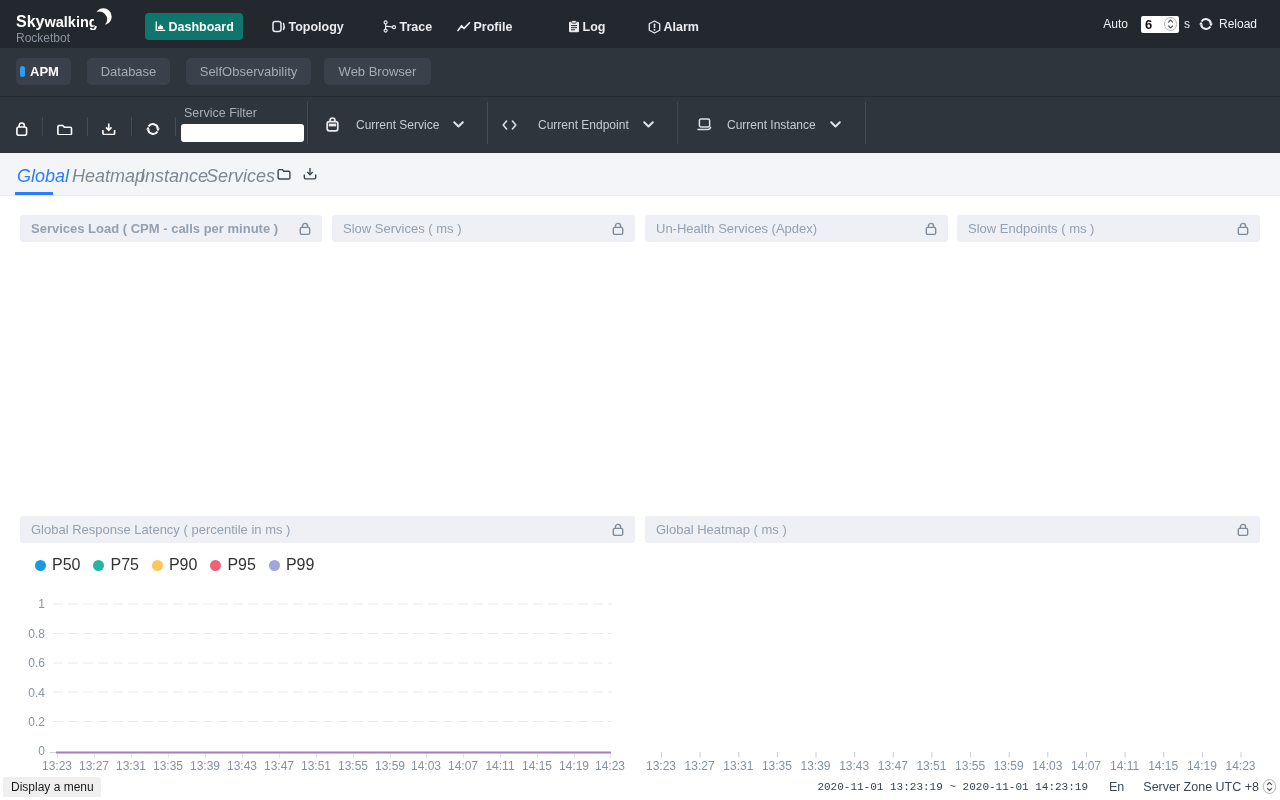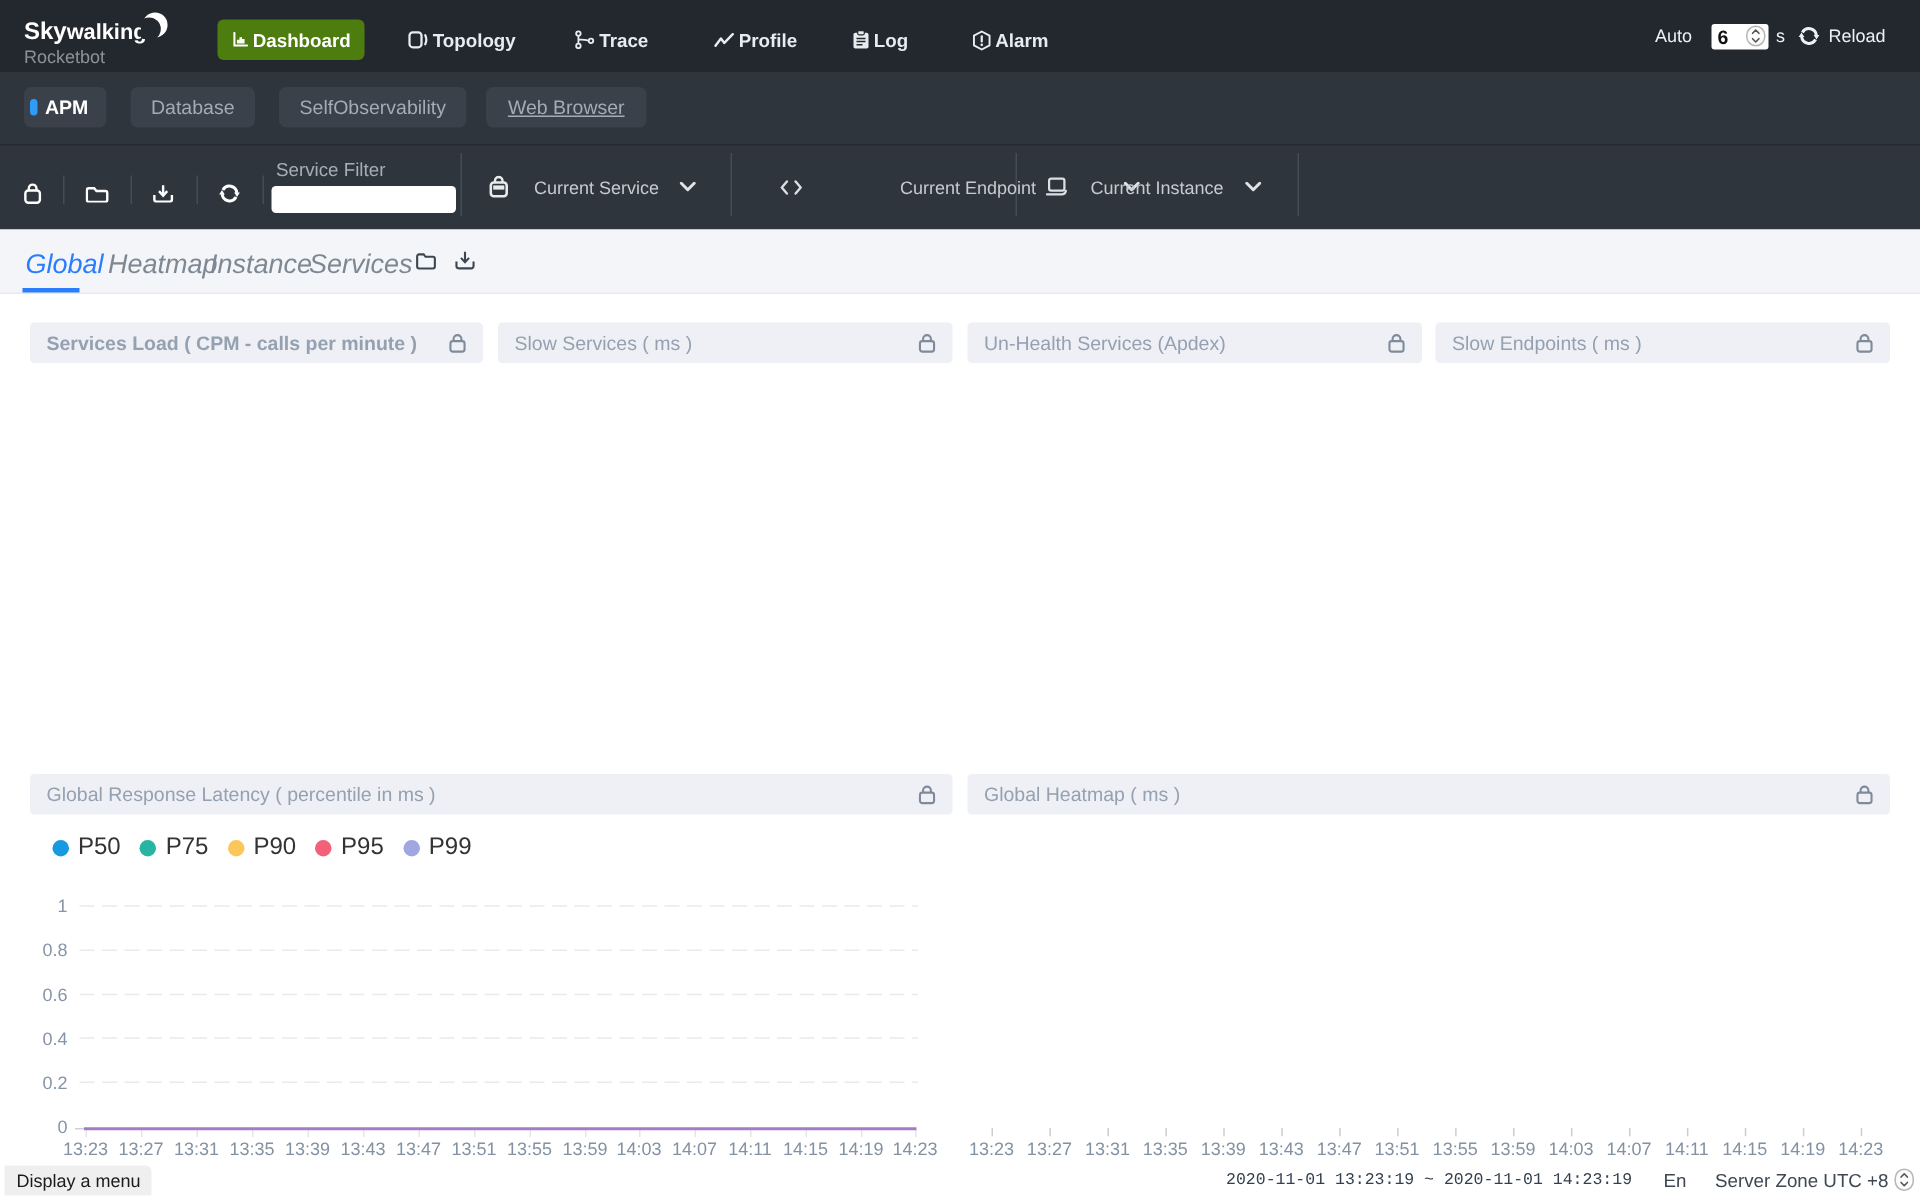--- a/index.html
+++ b/index.html
@@ -9,21 +9,21 @@
 
   
   #topbar { position:absolute; left:0; top:0; width:1280px; height:48px; background:#23282f; }
   #logo { position:absolute; left:16px; top:0; width:120px; height:48px; }
   #logo .line1 { position:absolute; left:0; top:13.5px; line-height:1; font-size:16px; font-weight:bold; color:#fff; white-space:nowrap; }
   #logo .line1 .wk { font-size:14.5px; }
   #logo .line2 { position:absolute; left:0; top:31.5px; line-height:1; font-size:12px; color:#8a939d; }
   #logo svg.moon { position:absolute; left:78px; top:8px; }
   .nav { position:absolute; top:13px; height:27px; display:flex; align-items:center; color:#e9ebee; font-size:12.5px; font-weight:bold; }
   .nav svg { margin-right:2.5px; }
-  .nav.active { background:#4d7c0f; border-radius:4px; color:#fff; }
+  .nav.active { background:#0f766e; border-radius:4px; color:#fff; }
   #autoarea { position:absolute; right:23px; top:0; height:48px; display:flex; align-items:center; color:#eef0f2; font-size:12px; }
   #numinput { width:38px; height:17px; background:#fff; border-radius:2px; position:relative; margin:0 5px 0 13px; }
   #numinput .val { position:absolute; left:4px; top:1px; color:#111; font-size:13px; font-weight:bold; }
   #numinput .spin { position:absolute; right:2px; top:1.5px; width:13px; height:14px; border:1px solid #b6b6b6; border-radius:7px; background:#fcfcfc; }
 
   
   #bar2 { position:absolute; left:0; top:48px; width:1280px; height:48px; background:#2f353c; }
   .chip { position:absolute; top:10px; height:27px; background:#3a414a; border-radius:5px; display:flex; align-items:center; justify-content:center; color:#a3abb5; font-size:13px; }
   .chip.active { color:#fff; font-weight:bold; }
   .bluepill { width:4.5px; height:10.5px; border-radius:2.5px; background:#2d9cf4; }
@@ -84,21 +84,21 @@
   </div>
   <div class="nav" style="left:383px;">
     <svg width="14" height="13" viewBox="0 0 14 13">
         <circle cx="2.6" cy="2.4" r="1.5" stroke="#e9ebee" stroke-width="1.2" fill="none"></circle>
         <circle cx="2.6" cy="10.6" r="1.5" stroke="#e9ebee" stroke-width="1.2" fill="none"></circle>
         <circle cx="11" cy="7.2" r="1.5" stroke="#e9ebee" stroke-width="1.2" fill="none"></circle>
         <path d="M2.6 3.9 v5.2 M2.6 6.5 q3.5 -0.3 6.9 0.6" stroke="#e9ebee" stroke-width="1.2" fill="none"></path>
       </svg>
     Trace
   </div>
-  <div class="nav" style="left:476px;">
+  <div class="nav" style="left:457px;">
     <svg width="14" height="12" viewBox="0 0 14 12">
         <path d="M1 9.5 L4.6 4.7 L6.9 7.6 L12.5 1.8" stroke="#e9ebee" stroke-width="1.6" fill="none" stroke-linecap="round" stroke-linejoin="round"></path>
       </svg>
     Profile
   </div>
   <div class="nav" style="left:568px;">
     <svg width="12" height="13" viewBox="0 0 12 13">
         <rect x="1" y="1.8" width="10" height="10.5" rx="1.2" fill="#e9ebee"></rect>
         <rect x="3.8" y="0.4" width="4.4" height="2.8" rx="0.8" fill="#e9ebee" stroke="#23282f" stroke-width="0.8"></rect>
         <path d="M3 5.6 h6 M3 7.7 h6 M3 9.8 h4" stroke="#23282f" stroke-width="1"></path>
@@ -133,21 +133,21 @@
       <path d="M4.9 7.6 L1.1 7.6 L3 4.7 Z" fill="#eef0f2"></path>
     </svg>
     <span>Reload</span>
   </div>
 </div>
 
 <div id="bar2">
   <div class="chip active" style="left:16px; width:55px; justify-content:flex-start; padding-left:4px;"><span class="bluepill" style="margin-right:5.5px;"></span>APM</div>
   <div class="chip" style="left:87px; width:83px;">Database</div>
   <div class="chip" style="left:186px; width:125px;">SelfObservability</div>
-  <div class="chip" style="left:324px; width:107px;text-decoration:underline;">Web Browser</div>
+  <div class="chip" style="left:324px; width:107px;">Web Browser</div>
 </div>
 
 <div id="bar3">
   <svg class="abs" style="left:16px; top:25px;" width="11.5" height="14" viewBox="0 0 11.5 14">
       <path d="M3.2 5 V3.6 a2.55 2.55 0 0 1 5.1 0 V5" stroke="#fff" stroke-width="1.6" fill="none"></path>
       <rect x="0.9" y="5" width="9.7" height="8.2" rx="2" stroke="#fff" stroke-width="1.6" fill="none"></rect>
     </svg>
   <div class="vdiv" style="left:42px;"></div>
   <svg class="abs" style="left:56.5px; top:26.5px;" width="16" height="11.5" viewBox="0 0 16 11.5">
       <path d="M0.9 2.8 a1.3 1.3 0 0 1 1.3 -1.3 h3.6 l1.5 1.8 h5.9 a1.3 1.3 0 0 1 1.3 1.3 v4.8 a1.3 1.3 0 0 1 -1.3 1.3 H2.2 a1.3 1.3 0 0 1 -1.3 -1.3 Z" stroke="#fff" stroke-width="1.6" fill="none"></path>
@@ -178,21 +178,21 @@
   <svg width="13" height="15" viewBox="0 0 13 15" style="margin-right:17px;">
       <path d="M4 4.6 V3.5 a2.5 2.5 0 0 1 5 0 V4.6" stroke="#e8ebee" stroke-width="1.6" fill="none"></path>
       <rect x="1.2" y="4.6" width="10.6" height="9.2" rx="2" stroke="#e8ebee" stroke-width="1.7" fill="none"></rect>
       <rect x="2.8" y="6.6" width="7.4" height="2.8" fill="#e8ebee"></rect>
     </svg>
   <span>Current Service</span>
   <svg width="11" height="7" viewBox="0 0 11 7" style="margin-left:14px;">
       <path d="M1.2 1.2 L5.5 5.5 L9.8 1.2" stroke="#dfe3e8" stroke-width="2" fill="none" stroke-linecap="round" stroke-linejoin="round"></path>
     </svg>
 </div>
-<div class="selgroup" style="left:520px;gap:44px;">
+<div class="selgroup" style="left:502px;">
   <svg width="15" height="10" viewBox="0 0 15 10" style="margin-right:21px;">
       <path d="M4.6 1 L1.2 5 L4.6 9 M10.4 1 L13.8 5 L10.4 9" stroke="#dbdfe4" stroke-width="1.6" fill="none" stroke-linecap="round" stroke-linejoin="round"></path>
     </svg>
   <span>Current Endpoint</span>
   <svg width="11" height="7" viewBox="0 0 11 7" style="margin-left:14px;">
       <path d="M1.2 1.2 L5.5 5.5 L9.8 1.2" stroke="#dfe3e8" stroke-width="2" fill="none" stroke-linecap="round" stroke-linejoin="round"></path>
     </svg>
 </div>
 <div class="selgroup" style="left:697px;">
   <svg width="15" height="13" viewBox="0 0 15 13" style="margin-right:15px;">

